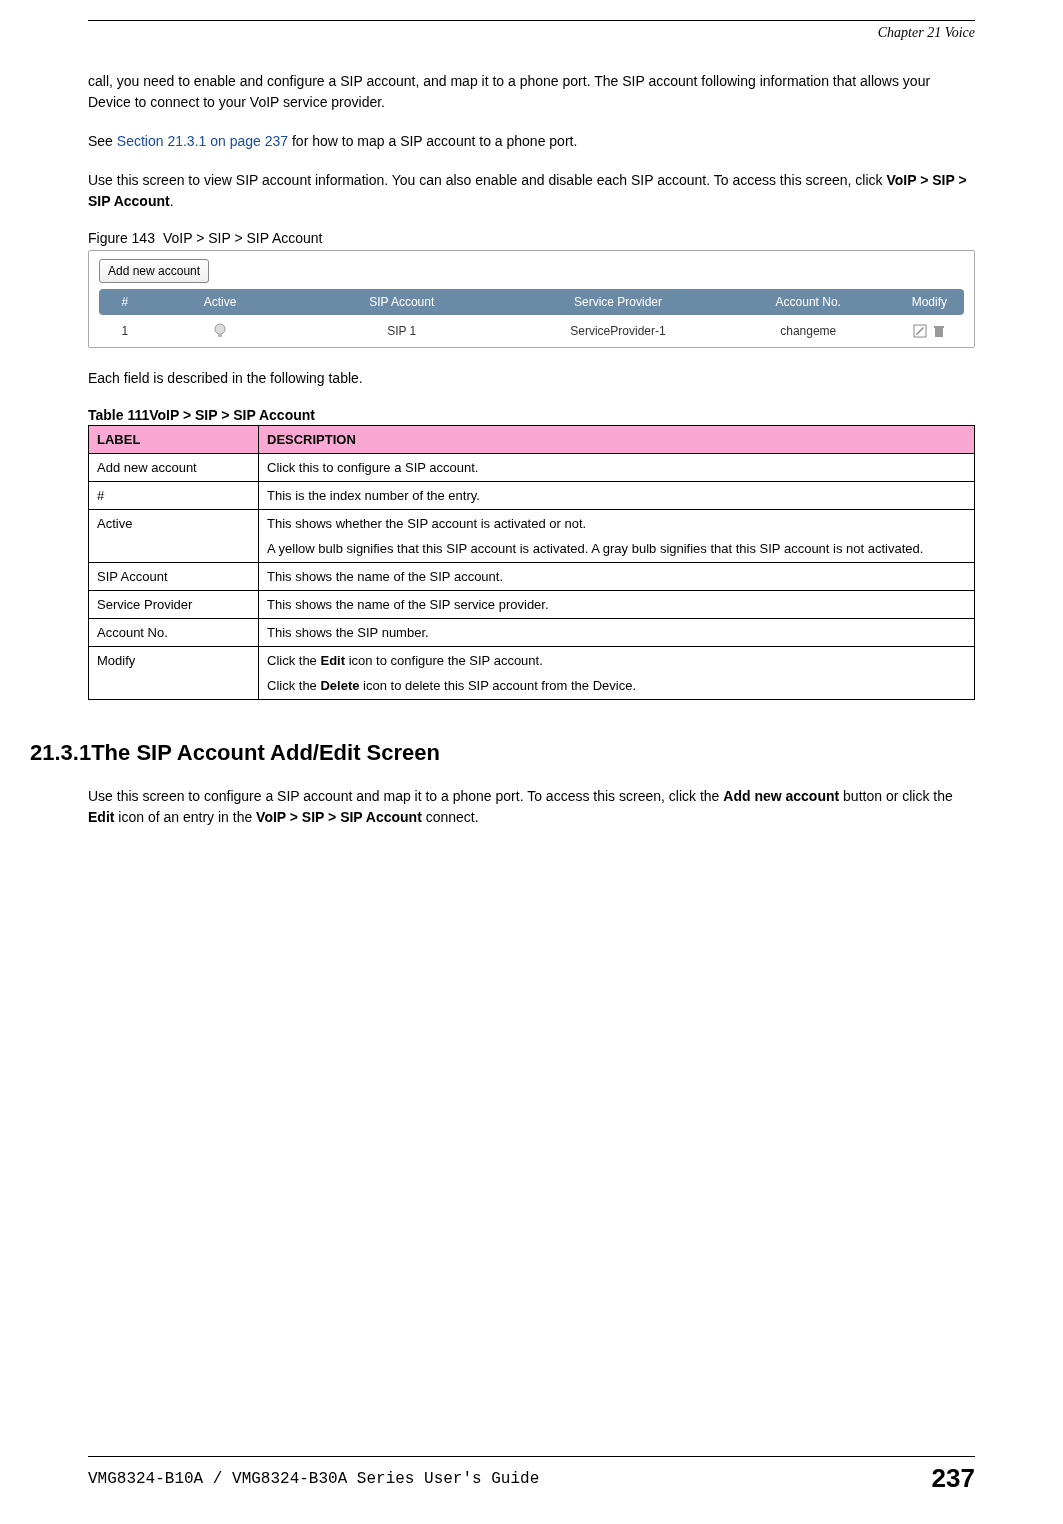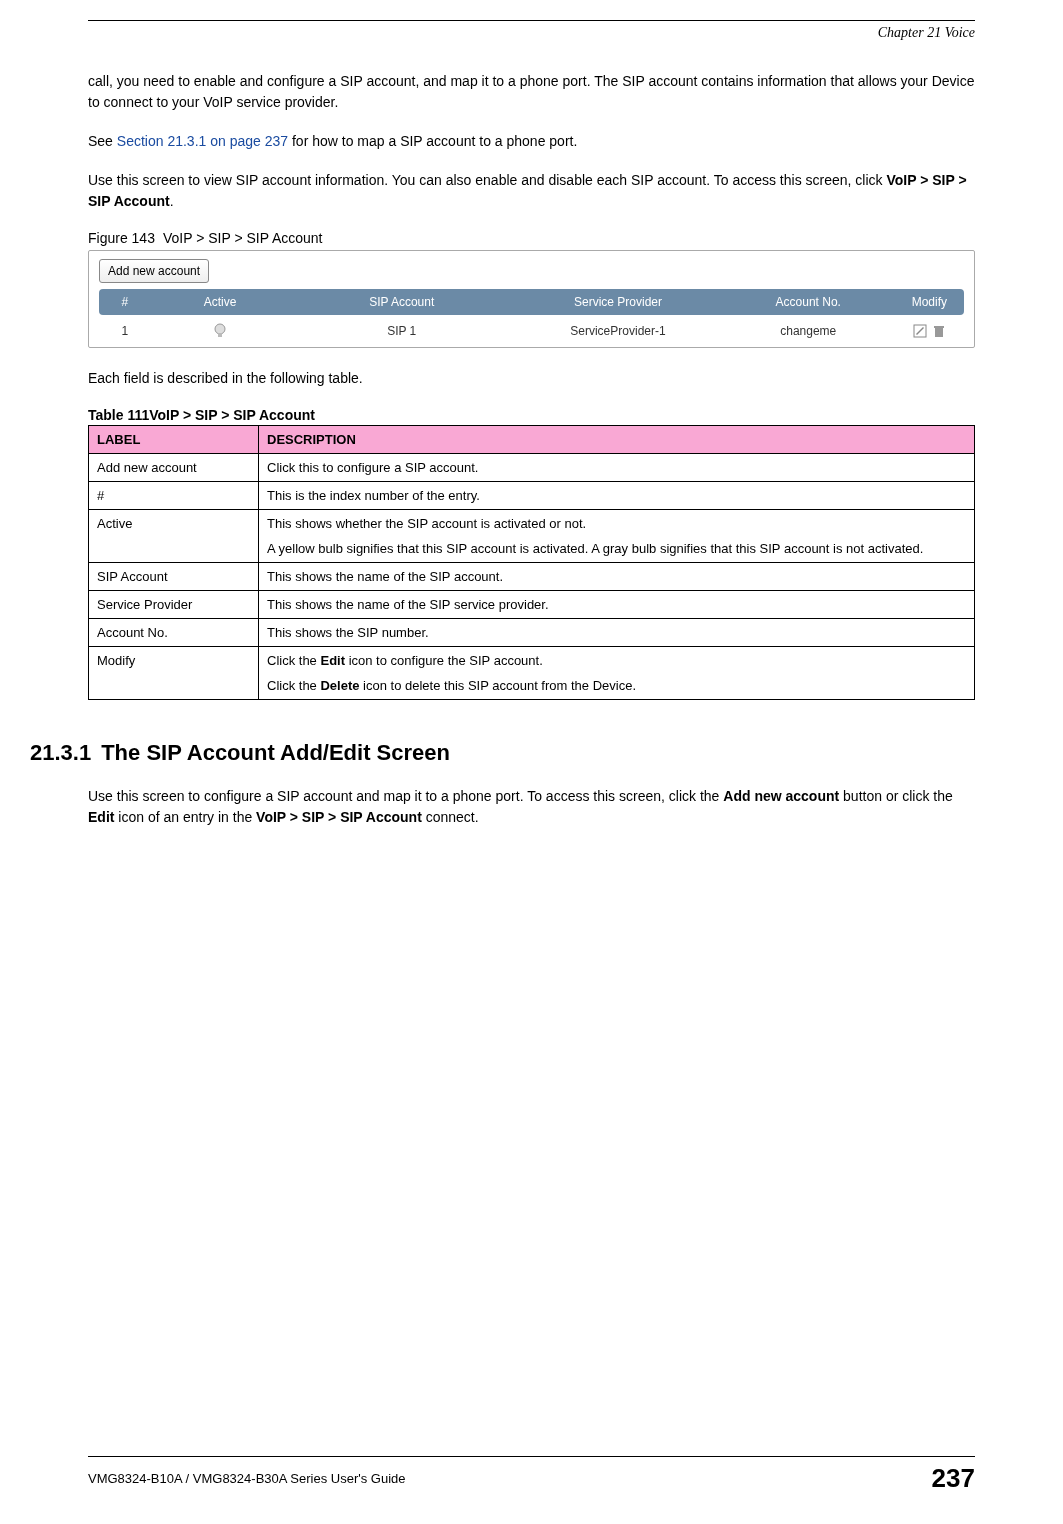--- a/index.html
+++ b/index.html
@@ -129,21 +129,21 @@
       margin-bottom: 0;
     }
     .section-heading {
       font-size: 22px;
       font-weight: bold;
       margin-top: 40px;
       margin-bottom: 20px;
       margin-left: -58px;
     }
     .section-heading .sec-num {
-      margin-right: 10px;
+      margin-right: 0;
     }
     .section-body {
       font-size: 14px;
       line-height: 1.5;
     }
     .footer {
       position: absolute;
       bottom: 30px;
       left: 88px;
       right: 88px;
@@ -152,34 +152,35 @@
       border: none;
       border-top: 1px solid #000;
       margin-bottom: 6px;
     }
     .footer-row {
       display: flex;
       justify-content: space-between;
       align-items: center;
     }
     .footer-text {
-      font-size: 13px;
+      font-size: 16px;
+      font-family: Liberation Mono, monospace;
     }
     .page-number {
       font-size: 26px;
       font-weight: bold;
     }
   </style>
 </head>
 <body>
 
 <hr class="header-rule">
 <div class="chapter-header">Chapter 21 Voice</div>
 
-<p class="body-text">call, you need to enable and configure a SIP account, and map it to a phone port. The SIP account contains information that allows your Device to connect to your VoIP service provider.</p>
+<p class="body-text">call, you need to enable and configure a SIP account, and map it to a phone port. The SIP account following information that allows your Device to connect to your VoIP service provider.</p>
 
 <p class="body-text">
   <span>See </span><span class="link">Section 21.3.1 on page 237</span><span> for how to map a SIP account to a phone port.</span>
 </p>
 
 <p class="body-text">
   <span>Use this screen to view SIP account information. You can also enable and disable each SIP account. To access this screen, click </span><b>VoIP &gt; SIP &gt; SIP Account</b><span>.</span>
 </p>
 
 <p class="figure-caption">

